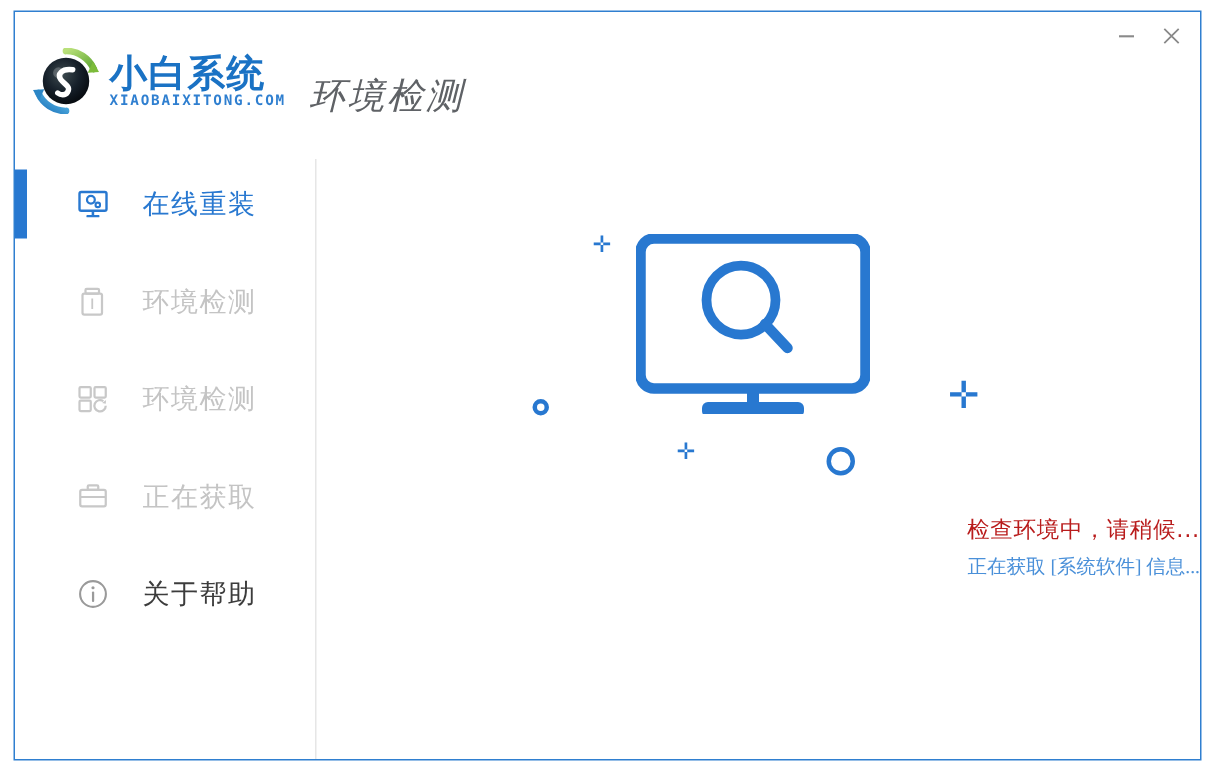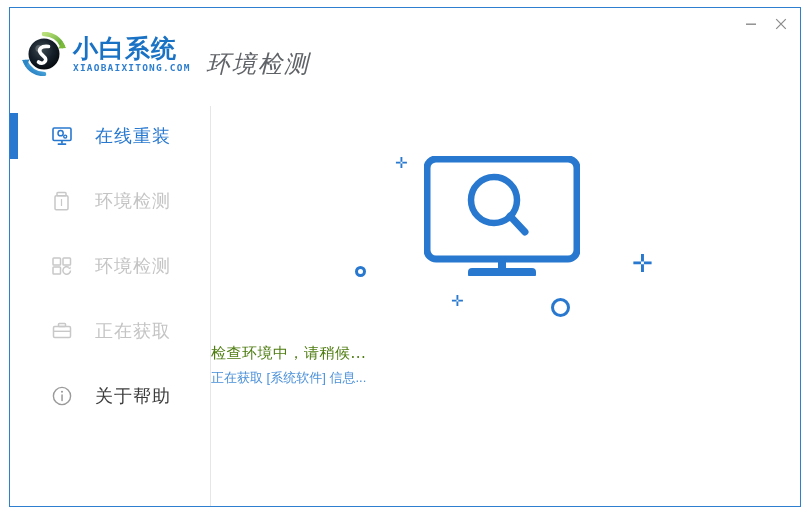--- a/index.html
+++ b/index.html
@@ -143,31 +143,31 @@
   }
   .ring {
     border-radius: 50%;
     border-style: solid;
     border-color: #2878d0;
   }
 
   #status-main {
     position: absolute;
     left: 0; right: 0; top: 238px;
-    text-align: left;
+    text-align: right;
     font-family: "DejaVu Sans", "Liberation Sans", sans-serif;
     font-size: 15px;
-    color: #4d7c0f;
+    color: #b91c1c;
     letter-spacing: .5px;
   }
   #status-sub {
     position: absolute;
     left: 0; right: 0; top: 263px;
-    text-align: left;
-    font-family: Liberation Sans, sans-serif;
+    text-align: right;
+    font-family: Liberation Serif, serif;
     font-size: 13px;
     color: #4a90d9;
   }
 </style>
 </head>
 <body>
 
 <div id="desktop">
 
   <div id="window">

